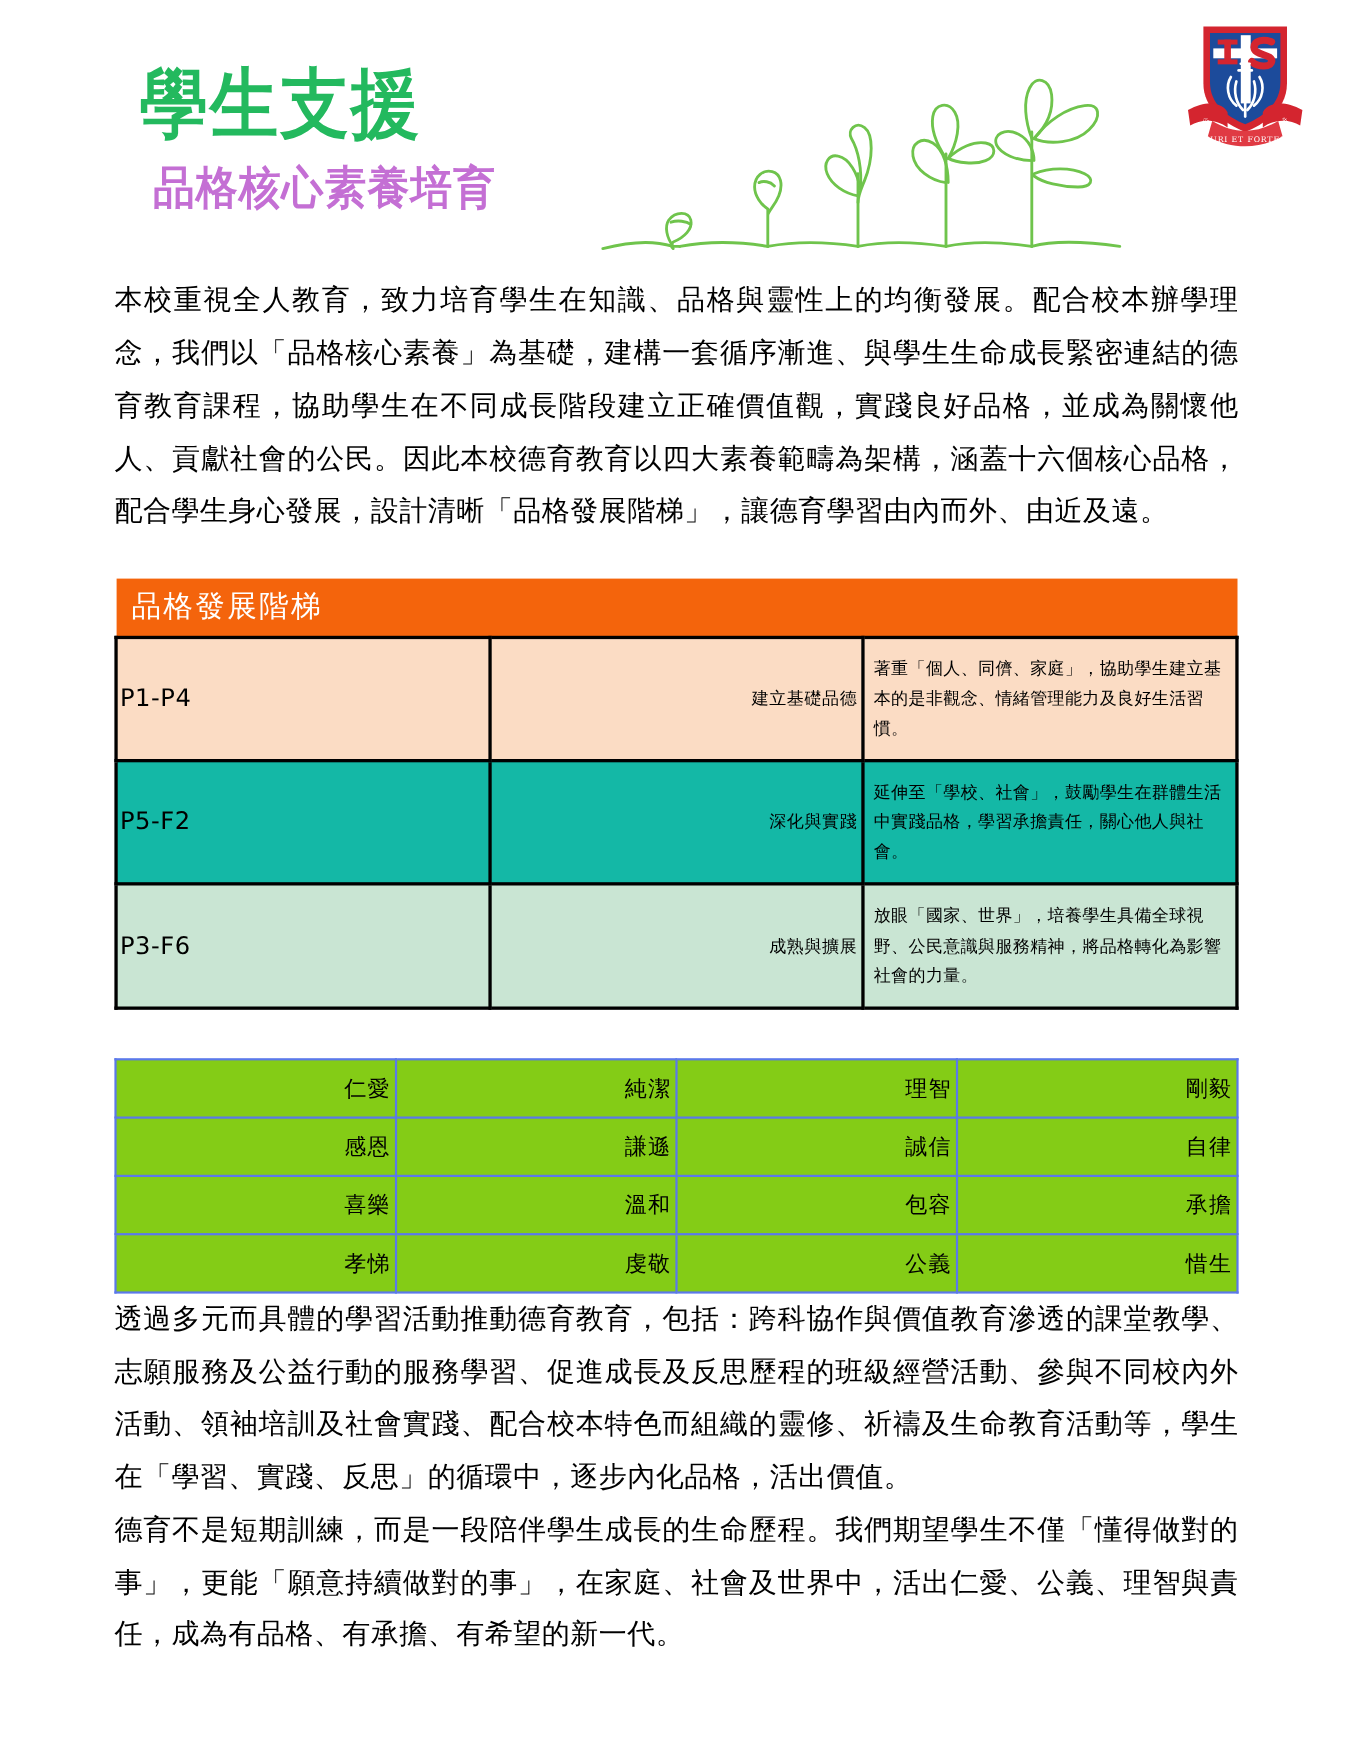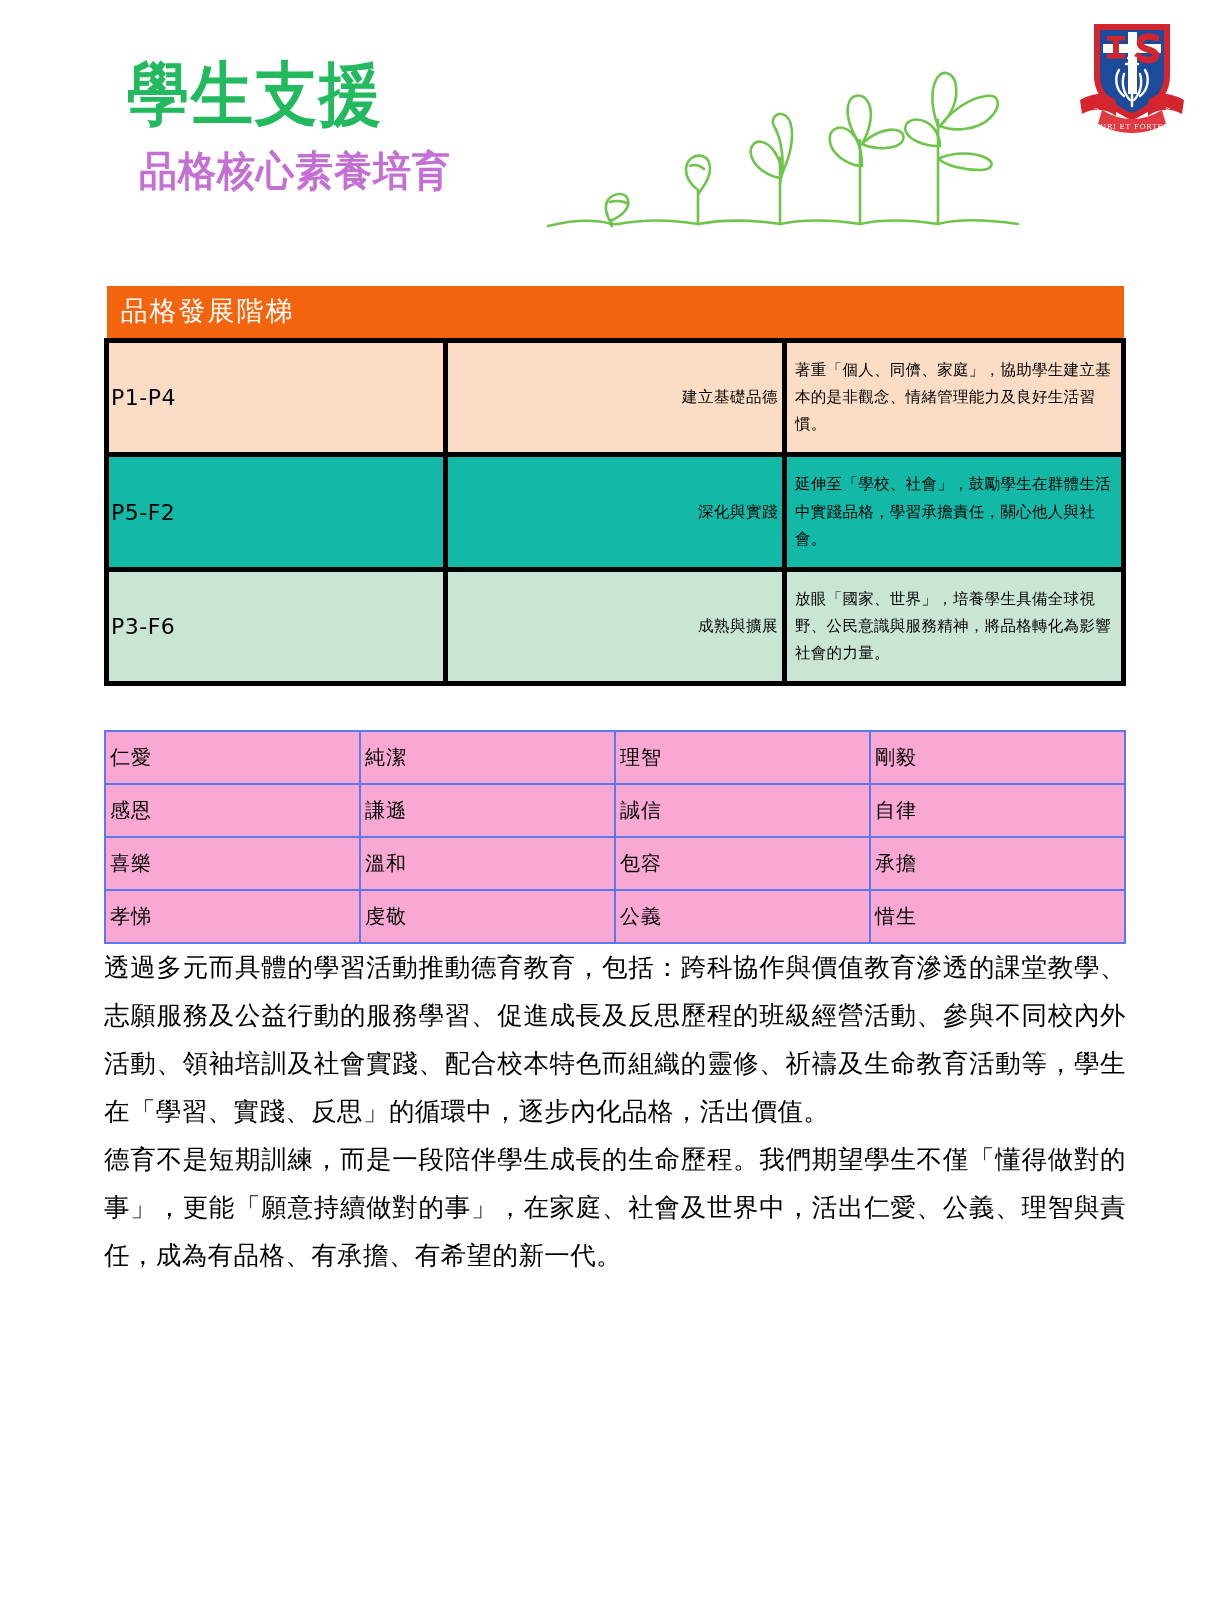--- a/index.html
+++ b/index.html
@@ -96,21 +96,21 @@
     background: #f4640c;
     color: #ffffff;
     text-align: left;
     font-weight: normal;
     font-size: 27px;
     padding: 7px 0 9px 14px;
     letter-spacing: 2px;
     font-family: Liberation Mono, monospace;
   }
   table.ladder td {
-    border: 5px solid #000000;
+    border: 3px solid #000000;
     vertical-align: middle;
   }
   .lad-stage {
     width: 124px;
     text-align: left;
     font-family: "DejaVu Sans", "Liberation Sans", sans-serif;
     font-size: 22px;
     padding: 18px 2px;
     letter-spacing: 0.5px;
   }
@@ -145,25 +145,25 @@
     text-align: left;
     font-weight: normal;
     font-size: 27px;
     padding: 9px 0 11px 14px;
     letter-spacing: 2px;
     border: none;
     font-family: "DejaVu Serif", "Liberation Serif", serif;
   }
   table.traits td {
     border: 2px solid #5b79ea;
-    text-align: left;
+    text-align: right;
     font-size: 20px;
     padding: 12px 4px;
     letter-spacing: 1px;
-    background: #f9a8d4;
+    background: #84cc16;
     height: 46px;
   }
 
   .para-activities { margin-top: 38px; }
   .para-closing { margin-top: 44px; }
 </style>
 </head>
 <body>
 
 <div class="header">
@@ -235,20 +235,21 @@
     <path d="M108 86 C 90 76, 76 80, 72 88 L72 102 C 82 94, 96 94, 106 100 Z" fill="#d4252f"></path>
     <path d="M26 96 C 46 108, 66 108, 86 96 L 90 110 C 68 122, 44 122, 22 110 Z" fill="#e03a43"></path>
     <text x="56" y="115" font-family="DejaVu Serif, serif" font-size="7" fill="#ffffff" text-anchor="middle" letter-spacing="0.8">PURI ET FORTES</text>
     <text x="20" y="99" font-family="DejaVu Sans, sans-serif" font-size="5.5" fill="#ffffff" text-anchor="middle" transform="rotate(-52 20 99)">聖公</text>
     <text x="92" y="99" font-family="DejaVu Sans, sans-serif" font-size="5.5" fill="#ffffff" text-anchor="middle" transform="rotate(52 92 99)">中學</text>
   </svg>
 </div>
 
 <div class="content">
 
+  <p class="para para-intro">本校重視全人教育，致力培育學生在知識、品格與靈性上的均衡發展。配合校本辦學理念，我們以「品格核心素養」為基礎，建構一套循序漸進、與學生生命成長緊密連結的德育教育課程，協助學生在不同成長階段建立正確價值觀，實踐良好品格，並成為關懷他人、貢獻社會的公民。因此本校德育教育以四大素養範疇為架構，涵蓋十六個核心品格，配合學生身心發展，設計清晰「品格發展階梯」，讓德育學習由內而外、由近及遠。</p>
 
   <div class="ladder-wrap">
     <table class="ladder">
       <tbody>
           <tr>
         <th class="ladder-head" colspan="3">品格發展階梯</th>
       </tr>
       <tr class="row-p1">
         <td class="lad-stage">P1-P4</td>
         <td class="lad-label">建立基礎品德</td>

